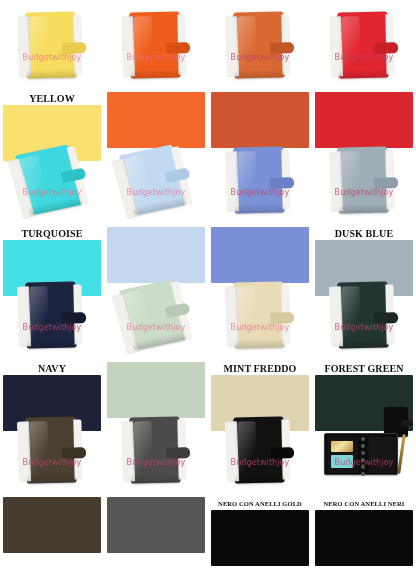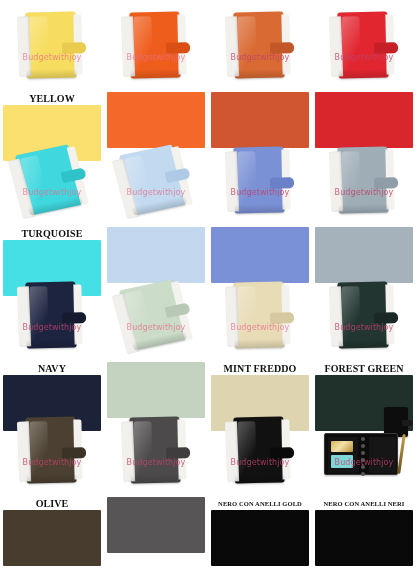--- a/index.html
+++ b/index.html
@@ -212,20 +212,21 @@
               <div class="spinepages"></div>
               <div class="rightpages"></div>
               <div class="face"></div>
               <div class="sheen"></div>
               <div class="shadowedge"></div>
               <div class="strap" style="background:#8e9da8"></div>
             </div>
             <div class="watermark dim">Budgetwithjoy</div>
           </div>
         </div>
+        <div class="label">DUSK BLUE</div>
         <div class="swatchwrap">
           <div class="swatch" style="background: rgb(166, 178, 187);"></div>
         </div>
       </div>
       <div class="cell">
         <div class="photo">
           <div class="stage">
             <div class="binder" style="background: rgb(29, 36, 64);">
               <div class="spinepages"></div>
               <div class="rightpages"></div>
@@ -305,21 +306,20 @@
               <div class="spinepages"></div>
               <div class="rightpages"></div>
               <div class="face"></div>
               <div class="sheen"></div>
               <div class="shadowedge"></div>
               <div class="strap" style="background:#3c3327"></div>
             </div>
             <div class="watermark dim">Budgetwithjoy</div>
           </div>
         </div>
-        <div class="label">OLIVE</div>
         <div class="swatchwrap">
           <div class="swatch" style="background: rgb(71, 60, 46);"></div>
         </div>
       </div>
       <div class="cell">
         <div class="photo">
           <div class="stage">
             <div class="binder" style="background: rgb(77, 74, 76);">
               <div class="spinepages"></div>
               <div class="rightpages"></div>

